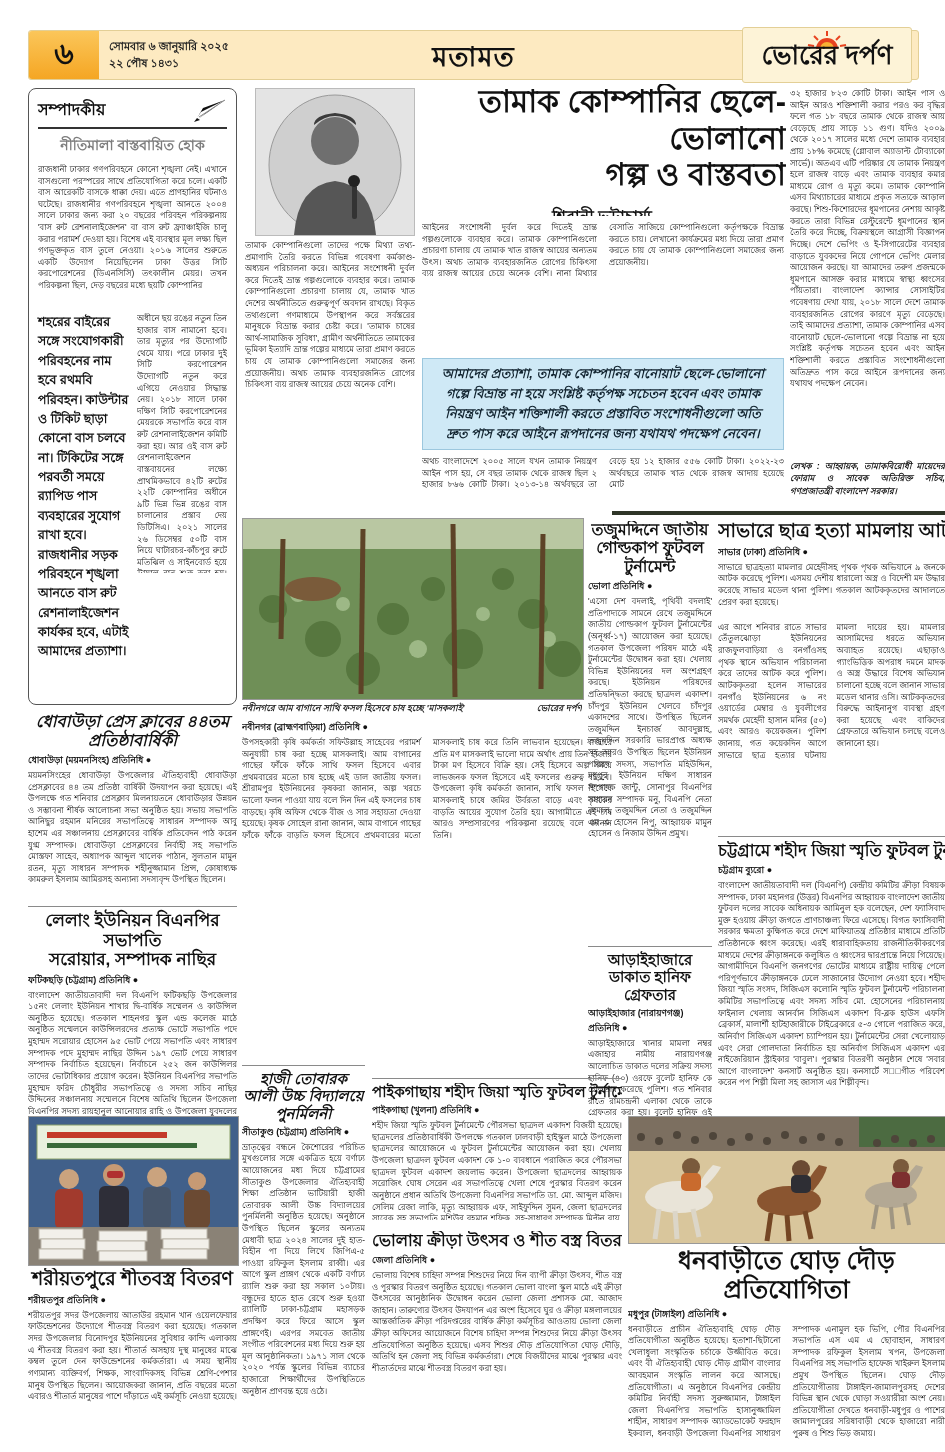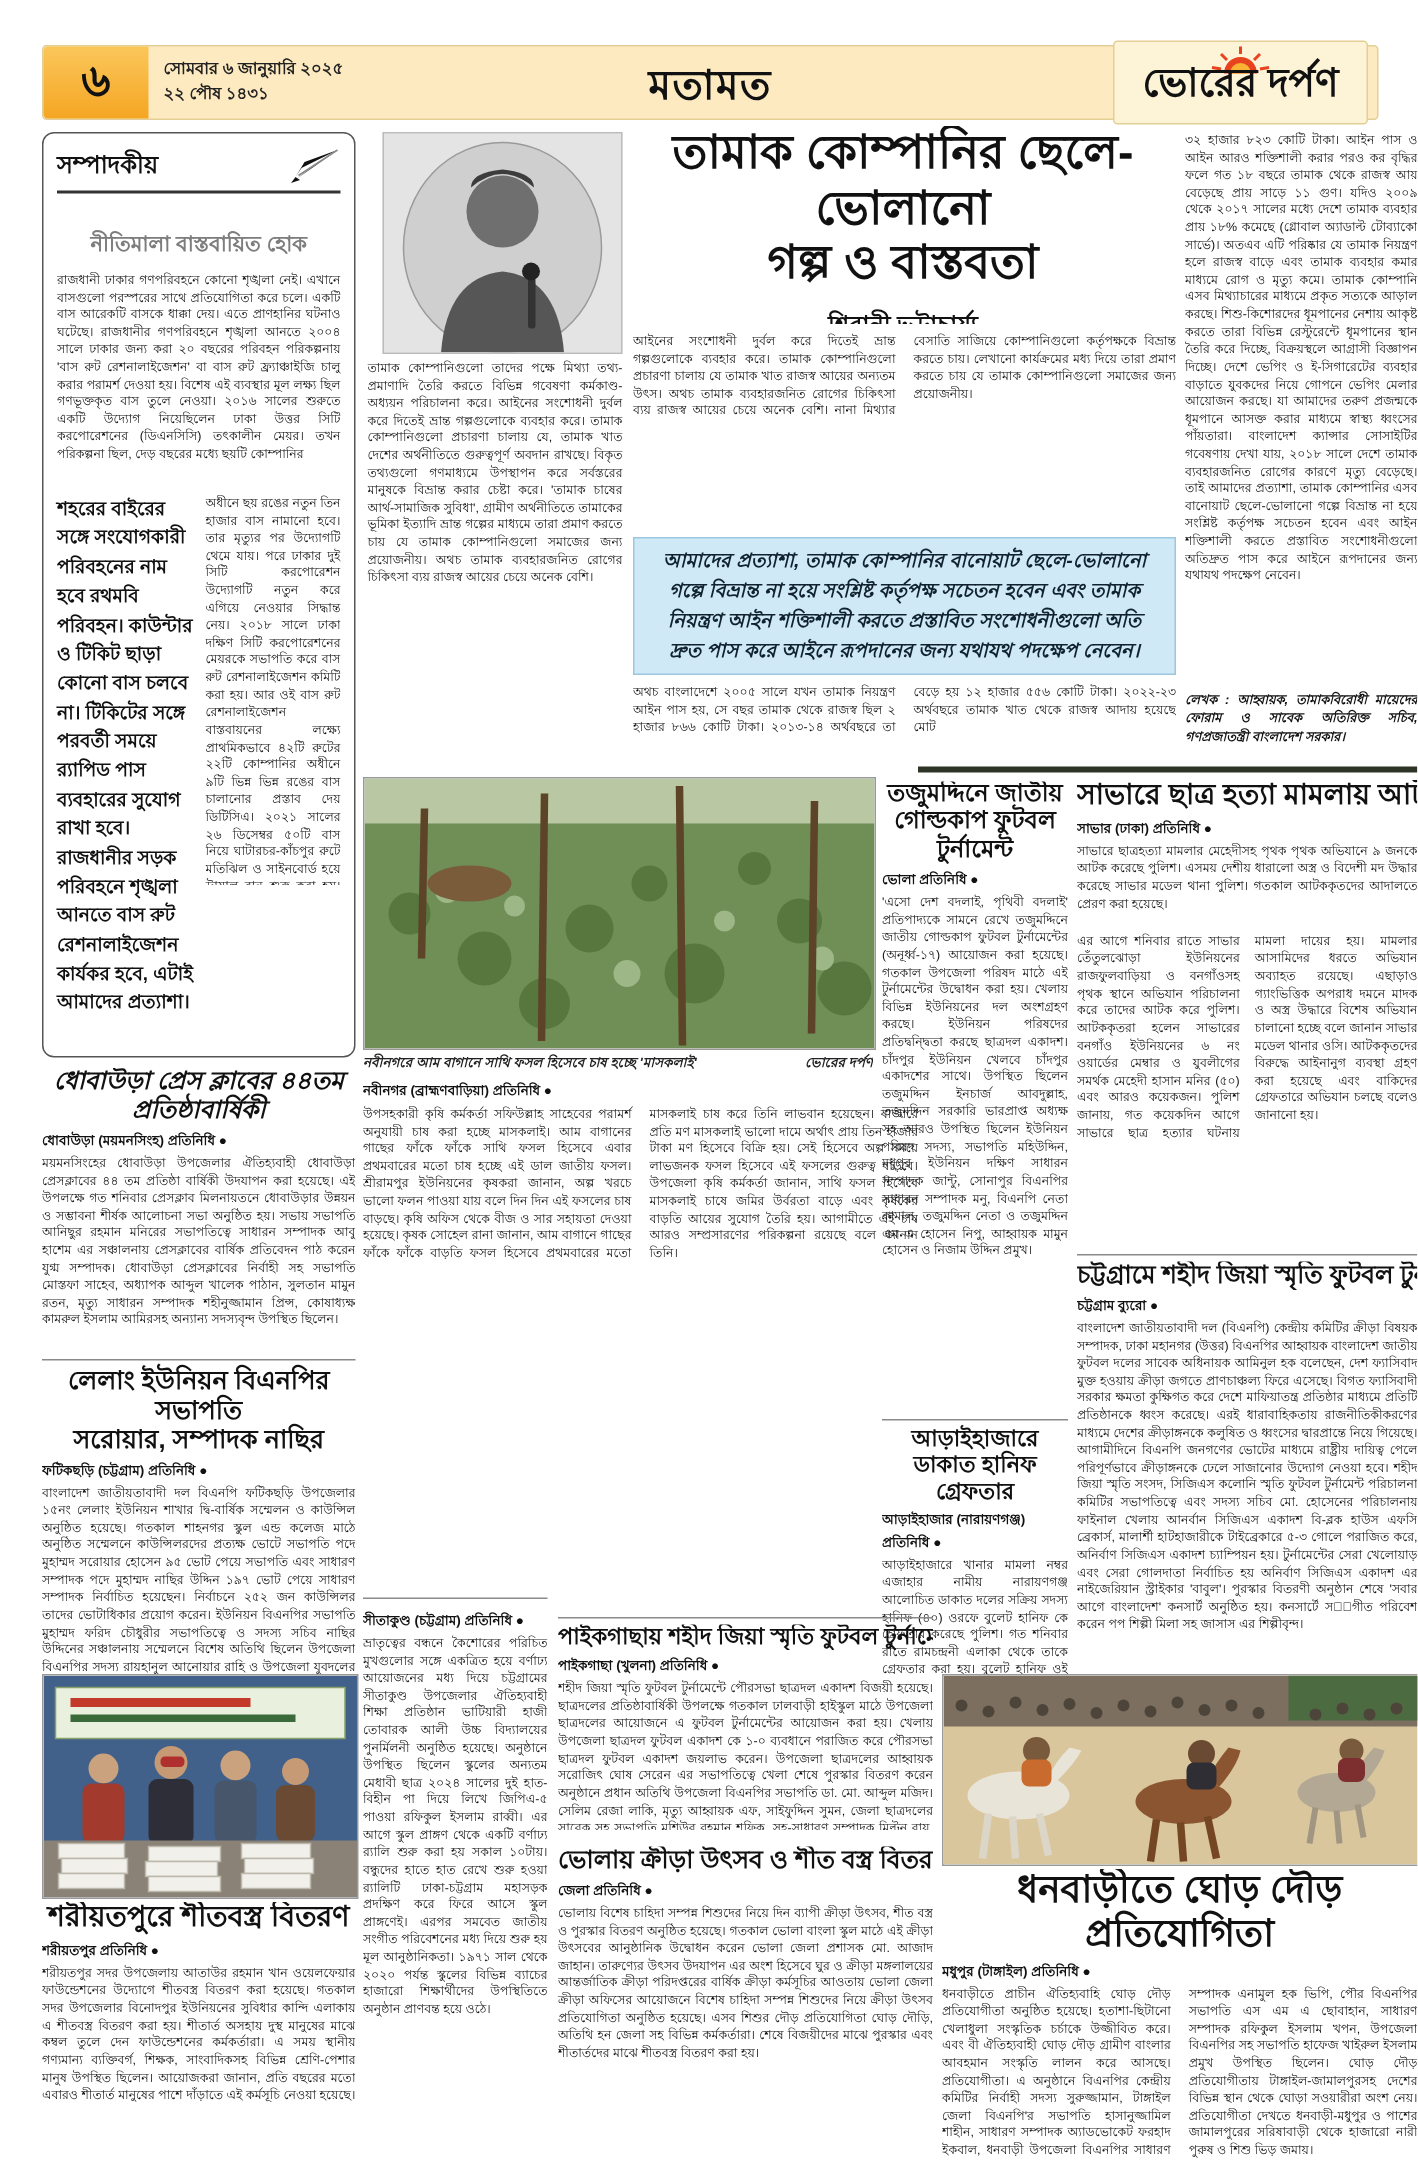--- a/index.html
+++ b/index.html
@@ -21,30 +21,30 @@
   .art{position:absolute;overflow:hidden;}
   .h1c{font-weight:bold;text-align:center;line-height:1.15;}
   .h1l{font-weight:bold;text-align:left;line-height:1.15;white-space:nowrap;overflow:hidden;}
   .by{font-size:9px;font-weight:bold;margin:3px 0 2px 0;}
   .bd{font-size:8.3px;line-height:1.4;text-align:justify;overflow:hidden;}
   .rule-t{border-top:1px solid #8a8a8a;padding-top:4px;}
   
   #editorial{left:28px;top:88px;width:209px;height:617px;border:1.5px solid #555;border-radius:8px;
              padding:8px 9px;box-sizing:border-box;}
   #editorial .ehead{display:flex;justify-content:space-between;align-items:flex-end;border-bottom:2px solid #333;
-             padding-bottom:3px;margin-bottom:22px;}
+             padding-bottom:3px;margin-bottom:5px;}
   #editorial .elabel{font-size:16px;font-weight:bold;}
   #edit-headline{font-size:20px;}
   #edit-subhead{font-size:14px;font-weight:bold;color:#7d7d7d;text-align:center;margin:2px 0 6px 0;}
   .qrow{display:flex;gap:7px;margin-top:3px;}
   .pullq{width:92px;flex:none;font-size:12.5px;font-weight:bold;line-height:1.55;color:#111;}
   
   #tob-photo{left:255px;top:88px;width:158px;height:146px;background:#e9e9e9;border:1px solid #bbb;}
   #tob-head{left:418px;top:84px;width:368px;height:132px;text-align:center;}
-  #tob-head .l1,#tob-head .l2{font-size:31px;font-weight:bold;line-height:1.18;}
+  #tob-head .l1,#tob-head .l2{font-size:31px;font-weight:bold;line-height:1.18;text-align:right;}
   #tob-byline{font-size:16px;font-weight:bold;margin-top:10px;}
   #tob-col1{left:245px;top:240px;width:170px;height:272px;}
   #tob-col23{left:422px;top:222px;width:362px;height:130px;column-count:2;column-gap:12px;}
   #tob-quote{left:422px;top:358px;width:362px;height:92px;background:#cfe9f6;border:1px solid #9cc7de;
              display:flex;align-items:center;justify-content:center;padding:4px 10px;box-sizing:border-box;}
   #tob-quote .qt{font-size:13px;font-weight:bold;font-style:italic;text-align:center;line-height:1.55;color:#10222e;}
   #tob-col23b{left:422px;top:456px;width:362px;height:56px;column-count:2;column-gap:12px;}
   #tob-col4{left:790px;top:88px;width:155px;height:366px;}
   #tob-bio{left:790px;top:460px;width:155px;height:50px;font-size:8.6px;font-weight:bold;line-height:1.45;text-align:justify;overflow:hidden;font-style:italic;}
   #sep1{position:absolute;left:612px;top:511px;width:333px;height:4px;background:#2e3527;}
@@ -336,20 +336,21 @@
       </g>
     </svg>
   </div>
   <div class="art" id="dhan">
     <div class="h1c">ধনবাড়ীতে ঘোড় দৌড় প্রতিযোগিতা</div>
     <div class="by">মধুপুর (টাঙ্গাইল) প্রতিনিধি ●</div>
     <div class="bd cols">ধনবাড়ীতে প্রাচীন ঐতিহ্যবাহি ঘোড় দৌড় প্রতিযোগীতা অনুষ্ঠিত হয়েছে। হতাশা-ছিটানো খেলাধুলা সংস্কৃতিক চর্চাকে উজ্জীবিত করে। এবং বী ঐতিহ্যবাহী ঘোড় দৌড় গ্রামীণ বাংলার আবহমান সংস্কৃতি লালন করে আসছে। প্রতিযোগীতা। এ অনুষ্ঠানে বিএনপির কেন্দ্রীয় কমিটির নির্বাহী সদস্য সুরুজ্জামান, টাঙ্গাইল জেলা বিএনপি'র সভাপতি হাসানুজ্জামিল শাহীন, সাধারণ সম্পাদক অ্যাডভোকেট ফরহাদ ইকবাল, ধনবাড়ী উপজেলা বিএনপির সাধারণ সম্পাদক এনামুল হক ভিপি, পৌর বিএনপির সভাপতি এস এম এ ছোবাহান, সাধারণ সম্পাদক রফিকুল ইসলাম খপন, উপজেলা বিএনপির সহ সভাপতি হাফেজ খাইরুল ইসলাম প্রমুখ উপস্থিত ছিলেন। ঘোড় দৌড় প্রতিযোগীতায় টাঙ্গাইল-জামালপুরসহ দেশের বিভিন্ন স্থান থেকে ঘোড়া সওয়ারীরা অংশ নেয়। প্রতিযোগীতা দেখতে ধনবাড়ী-মধুপুর ও পাশের জামালপুরের সরিষাবাড়ী থেকে হাজারো নারী পুরুষ ও শিশু ভিড় জমায়।</div>
   </div>
 
   <div class="art rule-t" id="haji">
+    <div class="h1c">হাজী তোবারক আলী উচ্চ বিদ্যালয়ে পুনর্মিলনী</div>
     <div class="by">সীতাকুণ্ড (চট্টগ্রাম) প্রতিনিধি ●</div>
     <div class="bd" style="height:320px">ভ্রাতৃত্বের বন্ধনে কৈশোরের পরিচিত মুখগুলোর সঙ্গে একত্রিত হয়ে বর্ণাঢ্য আয়োজনের মধ্য দিয়ে চট্টগ্রামের সীতাকুণ্ড উপজেলার ঐতিহ্যবাহী শিক্ষা প্রতিষ্ঠান ভাটিয়ারী হাজী তোবারক আলী উচ্চ বিদ্যালয়ের পুনর্মিলনী অনুষ্ঠিত হয়েছে। অনুষ্ঠানে উপস্থিত ছিলেন স্কুলের অন্যতম মেধাবী ছাত্র ২০২৪ সালের দুই হাত-বিহীন পা দিয়ে লিখে জিপিএ-৫ পাওয়া রফিকুল ইসলাম রাব্বী। এর আগে স্কুল প্রাঙ্গণ থেকে একটি বর্ণাঢ্য র‌্যালি শুরু করা হয় সকাল ১০টায়। বন্ধুদের হাতে হাত রেখে শুরু হওয়া র‌্যালিটি ঢাকা-চট্টগ্রাম মহাসড়ক প্রদক্ষিণ করে ফিরে আসে স্কুল প্রাঙ্গণেই। এরপর সমবেত জাতীয় সংগীত পরিবেশনের মধ্য দিয়ে শুরু হয় মূল আনুষ্ঠানিকতা। ১৯৭১ সাল থেকে ২০২০ পর্যন্ত স্কুলের বিভিন্ন ব্যাচের হাজারো শিক্ষার্থীদের উপস্থিতিতে অনুষ্ঠান প্রাণবন্ত হয়ে ওঠে।</div>
   </div>
   <div class="art rule-t" id="paik">
     <div class="h1l">পাইকগাছায় শহীদ জিয়া স্মৃতি ফুটবল টুর্নামেন্ট</div>
     <div class="by">পাইকগাছা (খুলনা) প্রতিনিধি ●</div>
     <div class="bd" style="height:100px">শহীদ জিয়া স্মৃতি ফুটবল টুর্নামেন্টে পৌরসভা ছাত্রদল একাদশ বিজয়ী হয়েছে। ছাত্রদলের প্রতিষ্ঠাবার্ষিকী উপলক্ষে গতকাল ঢালবাড়ী হাইস্কুল মাঠে উপজেলা ছাত্রদলের আয়োজনে এ ফুটবল টুর্নামেন্টের আয়োজন করা হয়। খেলায় উপজেলা ছাত্রদল ফুটবল একাদশ কে ১-০ ব্যবধানে পরাজিত করে পৌরসভা ছাত্রদল ফুটবল একাদশ জয়লাভ করেন। উপজেলা ছাত্রদলের আহ্বায়ক সরোজিৎ ঘোষ সেরেন এর সভাপতিত্বে খেলা শেষে পুরস্কার বিতরণ করেন অনুষ্ঠানে প্রধান অতিথি উপজেলা বিএনপির সভাপতি ডা. মো. আব্দুল মজিদ। সেলিম রেজা লাকি, মৃত্যু আহ্বায়ক এফ, সাইফুদ্দিন সুমন, জেলা ছাত্রদলের সাবেক সহ সভাপতি মশিউর রহমান শফিক, সহ-সাধারণ সম্পাদক মিল্টন রায়, বিএনপি নেতা আসানুজ্জামান মজনা, মীর ওবায়দুল্লাহ, জাহাঙ্গীর হোসেন চিটু উপস্থিত ছিলেন।</div>
   </div>
   <div class="art" id="bhola">
     <div class="h1l">ভোলায় ক্রীড়া উৎসব ও শীত বস্ত্র বিতরণ</div>

